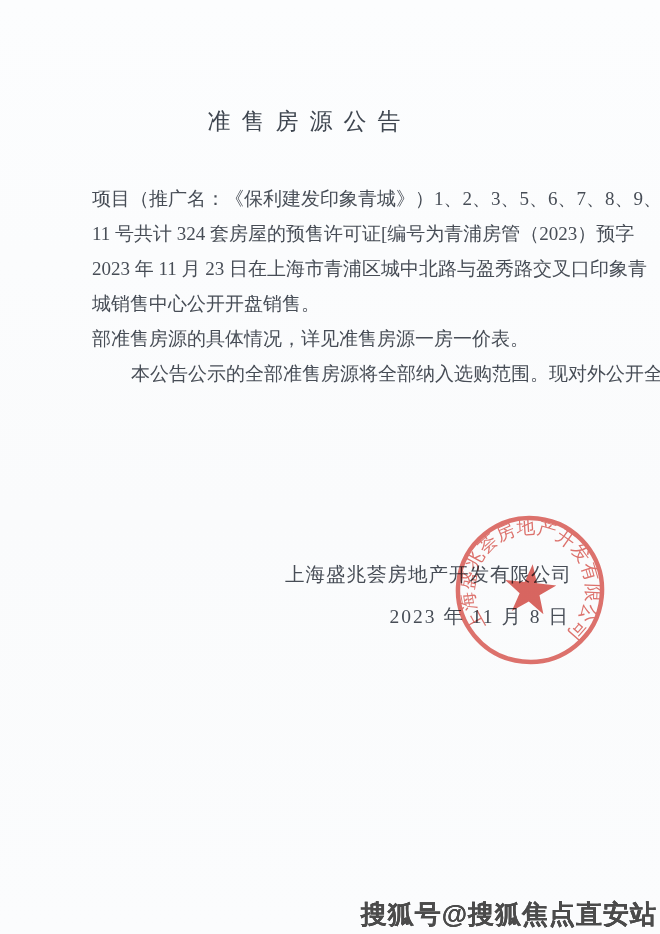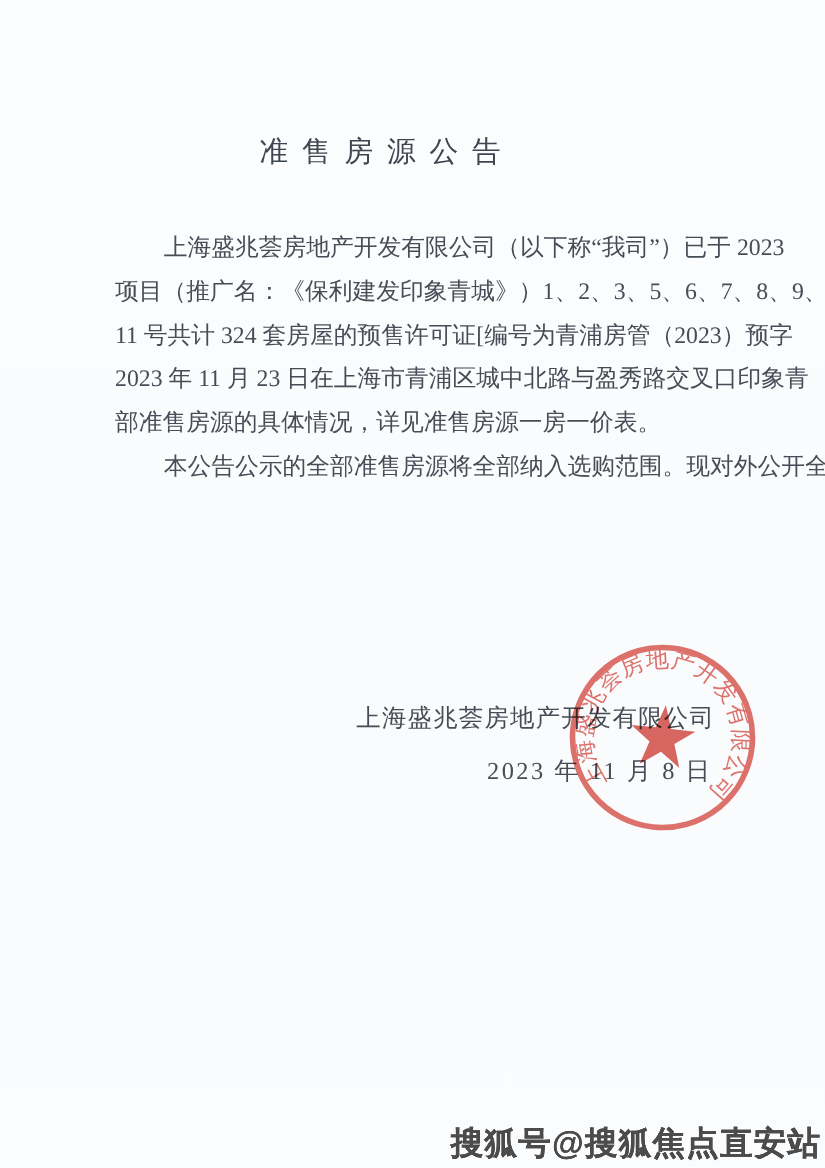--- a/index.html
+++ b/index.html
@@ -52,24 +52,24 @@
   }
 </style>
 </head>
 <body>
 
 <div class="paper"></div>
 
 <div class="doc-title">准售房源公告</div>
 
 <div class="body-text">
-  <div class="line indent">上海盛兆荟房地产开发有限公司（以下称“我司”）已于 2023</div>
   <div class="line">项目（推广名：《保利建发印象青城》）1、2、3、5、6、7、8、9、10、</div>
   <div class="line">11 号共计 324 套房屋的预售许可证[编号为青浦房管（2023）预字</div>
   <div class="line">2023 年 11 月 23 日在上海市青浦区城中北路与盈秀路交叉口印象青</div>
+  <div class="line para-end">城销售中心公开开盘销售。</div>
   <div class="line para-end">部准售房源的具体情况，详见准售房源一房一价表。</div>
   <div class="line indent">本公告公示的全部准售房源将全部纳入选购范围。现对外公开全</div>
 </div>
 
 <div class="signature-company">上海盛兆荟房地产开发有限公司</div>
 <div class="signature-date">2023 年 11 月 8 日</div>
 
 <svg class="seal" viewBox="0 0 156 156">
   <circle cx="78" cy="78" r="72" fill="none" stroke-width="4.5" stroke="#dd6059"></circle>
   <polygon points="78,52 84.2,70.5 103.7,70.7 88,82.2 93.9,100.8 78,89.5 62.1,100.8 68,82.2 52.3,70.7 71.8,70.5" fill="#d8524b"></polygon>

